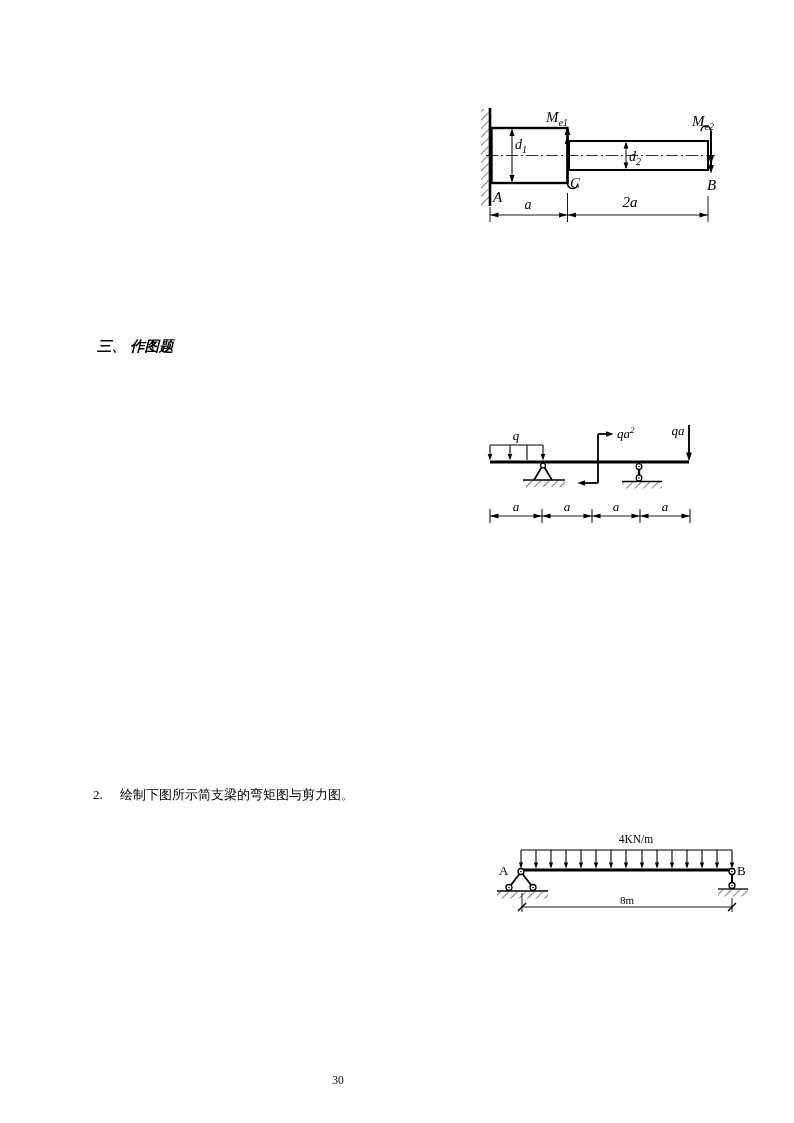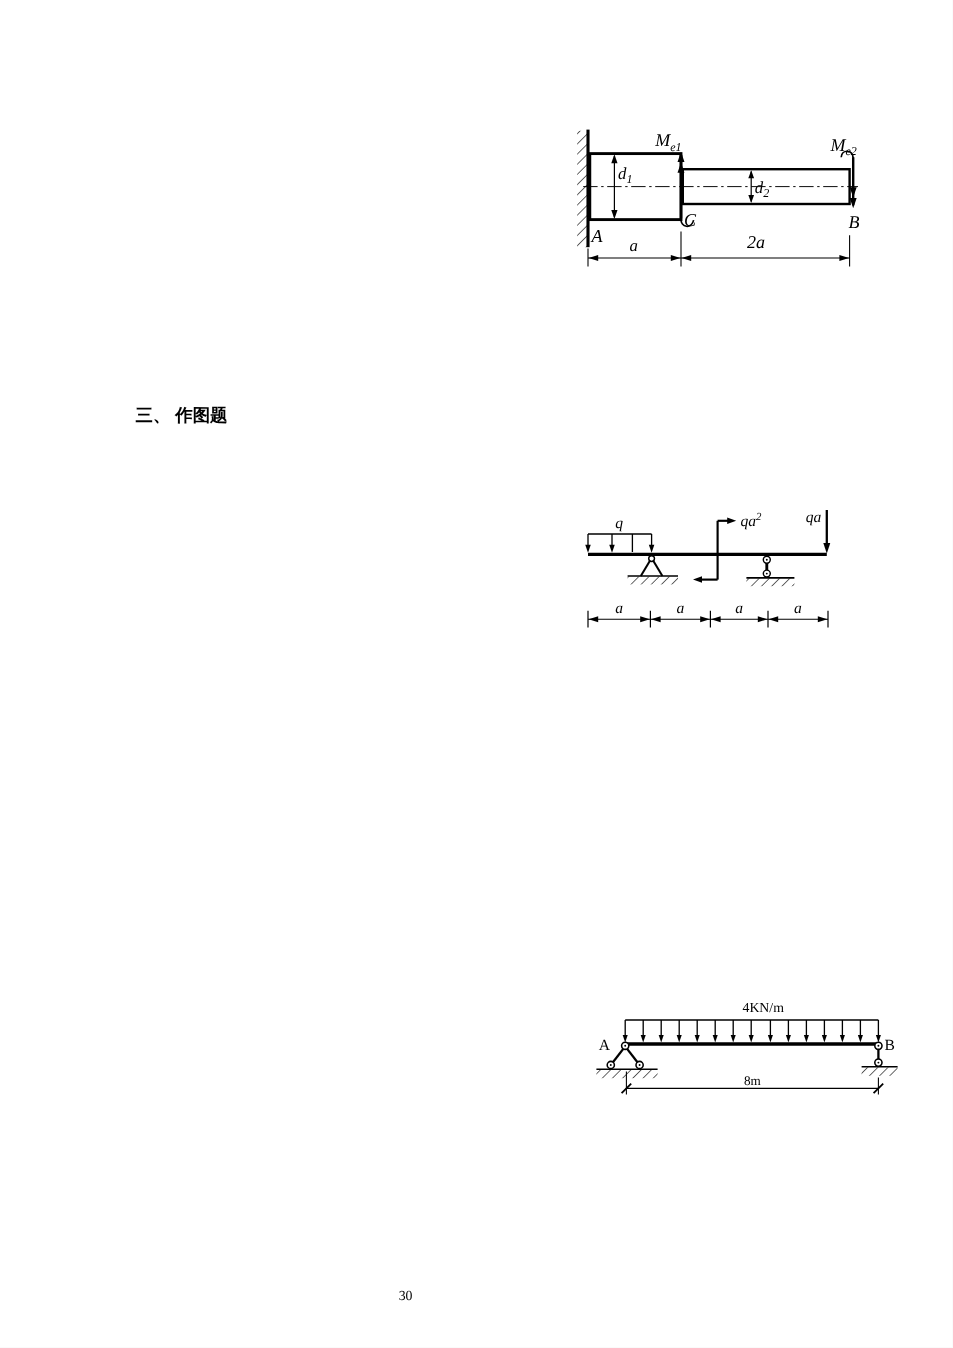--- a/index.html
+++ b/index.html
@@ -1,17 +1,17 @@
 <!DOCTYPE html>
 <html><head>
 <meta charset="utf-8">
 <style>
   html,body{margin:0;padding:0;background:#fff;}
   .page{position:relative;width:794px;height:1123px;background:#fff;outline:1px solid #e7e7e7;overflow:hidden;color:#000;}
-  .heading{position:absolute;left:113px;top:337px;font-family:"Liberation Sans","DejaVu Sans",sans-serif;font-weight:bold;font-size:14.5px;}
+  .heading{position:absolute;left:97px;top:337px;font-family:"Liberation Sans","DejaVu Sans",sans-serif;font-weight:bold;font-size:14.5px;font-style:italic;}
   .prob{position:absolute;left:93px;font-family:"Liberation Serif","DejaVu Serif",serif;font-size:13px;white-space:nowrap;}
   .prob .num{display:inline-block;width:27px;}
   .pagenum{position:absolute;left:0;top:1074px;width:676px;text-align:center;font-family:"Liberation Serif","DejaVu Serif",serif;font-size:11.5px;}
   svg{position:absolute;overflow:visible;}
   svg text{font-family:"Liberation Serif","DejaVu Serif",serif;fill:#000;}
   .it{font-style:italic;}
 </style>
 </head>
 <body>
 
@@ -139,20 +139,23 @@
       <polygon points="169.5,101 161.5,98.5 161.5,103.5" fill="#000"></polygon>
       <polygon points="170.5,101 178.5,98.5 178.5,103.5" fill="#000"></polygon>
       <polygon points="219.5,101 211.5,98.5 211.5,103.5" fill="#000"></polygon>
     </g>
     <text class="it" x="46" y="96" font-size="13" text-anchor="middle">a</text>
     <text class="it" x="97" y="96" font-size="13" text-anchor="middle">a</text>
     <text class="it" x="146" y="96" font-size="13" text-anchor="middle">a</text>
     <text class="it" x="195" y="96" font-size="13" text-anchor="middle">a</text>
   </svg>
 
+  <div class="prob" style="top:786px">
+    <span class="num">2.</span><span>绘制下图所示简支梁的弯矩图与剪力图。</span>
+  </div>
 
   <svg style="left:490px;top:825px" width="270" height="95" viewBox="0 0 270 95">
     <defs>
       <pattern id="h3" width="6" height="6" patternUnits="userSpaceOnUse" patternTransform="rotate(45)">
         <line x1="0" y1="0" x2="0" y2="6" stroke="#000" stroke-width="1"></line>
       </pattern>
       <g id="ua">
         <line x1="0" y1="0" x2="0" y2="14.5" stroke="#000" stroke-width="1.1"></line>
         <polygon points="0,18.8 -2.1,12.6 2.1,12.6" fill="#000"></polygon>
       </g>

